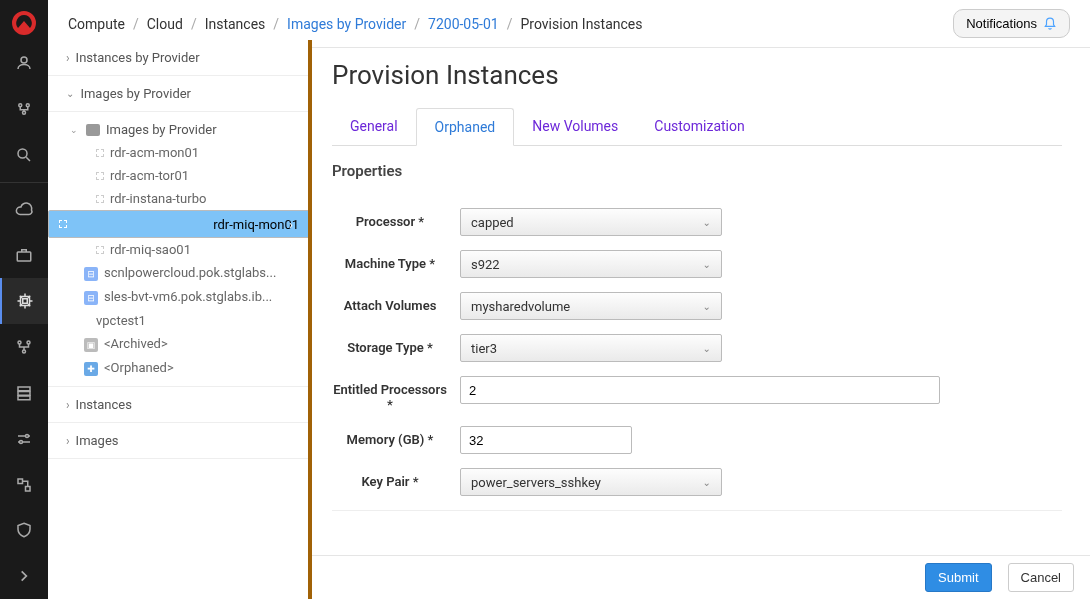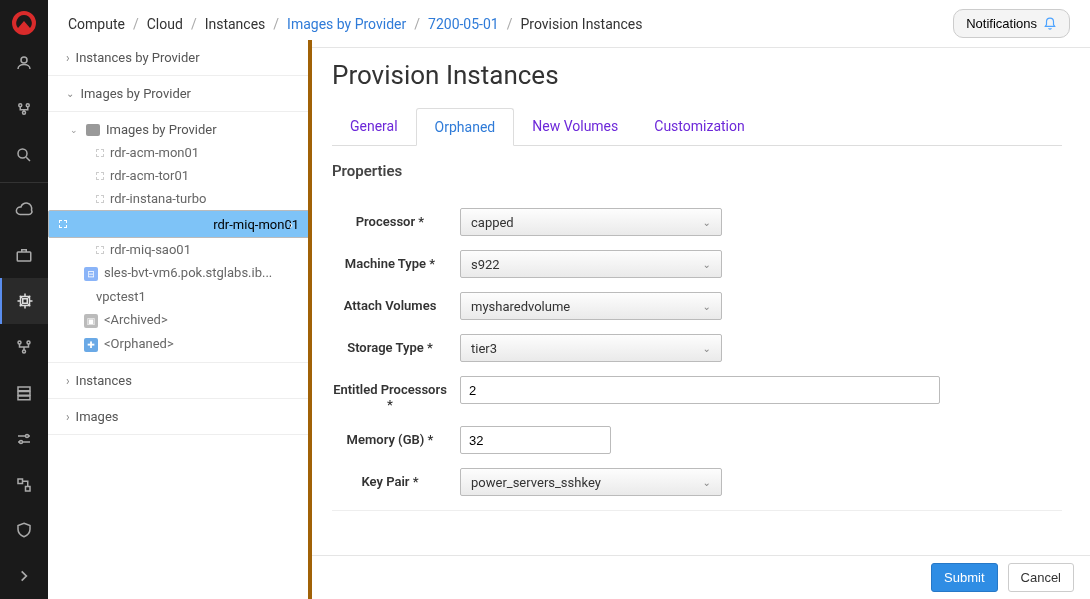--- a/index.html
+++ b/index.html
@@ -45,24 +45,24 @@
   .tabs { display:flex; border-bottom:1px solid #ddd; margin-bottom:16px; }
   .tab { padding:10px 18px; color:#6d28d9; cursor:pointer; font-size:14px;}
   .tab.active { color:#2f7bd8; border:1px solid #ddd; border-bottom:1px solid #fff; margin-bottom:-1px; border-radius:3px 3px 0 0; background:#fff;}
   h2 { font-size:15px; font-weight:600; color:#444; margin-bottom:28px;}
   .form-row { display:flex; align-items:flex-start; margin-bottom:14px; }
   .lbl { width:128px; text-align:center; padding-right:12px; font-size:13px; color:#333; font-weight:600; padding-top:6px;}
   .sel { width:262px; height:28px; border:1px solid #bbb; background:linear-gradient(#fdfdfd,#eaeaea); border-radius:2px; padding:0 10px; display:flex;align-items:center; justify-content:space-between; font-size:13px; color:#333; cursor:pointer;}
   .sel .caret { font-size:10px;color:#888;}
   .inp { height:28px; border:1px solid #bbb; border-radius:2px; padding:0 8px; font-size:13px; }
   .inp.wide { width:480px; }
-  .inp.med { width:151px; }
-
-  
-  .footer { position:absolute; left:312px; right:0; bottom:0; height:44px; border-top:1px solid #e5e5e5; display:flex; align-items:center; justify-content:flex-end; padding:0 16px; gap:10px; background:#fff; }
+  .inp.med { width:172px; }
+
+  
+  .footer { position:absolute; left:312px; right:0; bottom:0; height:44px; border-top:1px solid #e5e5e5; display:flex; align-items:center; justify-content:flex-end; padding:0 16px; gap:16px; background:#fff; }
   .btn { padding:6px 12px; border:1px solid #ccc; border-radius:3px; font-size:13px; background:#fff; color:#333; cursor:pointer;}
   .btn.primary { background:#2f8de4; border-color:#2678c7; color:#fff; }
 
   svg{display:block;}
 </style>
 </head>
 <body>
 
 <div class="rail">
   <div class="logo">
@@ -184,20 +184,21 @@
     </div>
     <div class="leaf"><span class="dot"></span><span>rdr-acm-mon01</span></div>
     <div class="leaf"><span class="dot"></span><span>rdr-acm-tor01</span></div>
     <div class="leaf"><span class="dot"></span><span>rdr-instana-turbo</span></div>
     <div class="leaf sel">
         <span class="dot" style="border-color:#fff;"></span>
         <span>rdr-miq-mon01</span>
       </div>
     <div class="leaf"><span class="dot"></span><span>rdr-miq-sao01</span></div>
 
+    <div class="leaf2"><span class="badge-ico b1">⊟</span><span>scnlpowercloud.pok.stglabs...</span></div>
     <div class="leaf2"><span class="badge-ico b1">⊟</span><span>sles-bvt-vm6.pok.stglabs.ib...</span></div>
     <div class="leaf2"><span class="dot" style="margin-left:2px;margin-right:10px;"></span><span>vpctest1</span></div>
     <div class="leaf2"><span class="badge-ico bgrey">▣</span><span>&lt;Archived&gt;</span></div>
     <div class="leaf2"><span class="badge-ico bblue">✚</span><span>&lt;Orphaned&gt;</span></div>
   </div>
   <div style="border-top:1px solid #eee;"></div>
   <div class="side-header collapsed">Instances</div>
   <div class="side-header collapsed">Images</div>
 </div>
 

